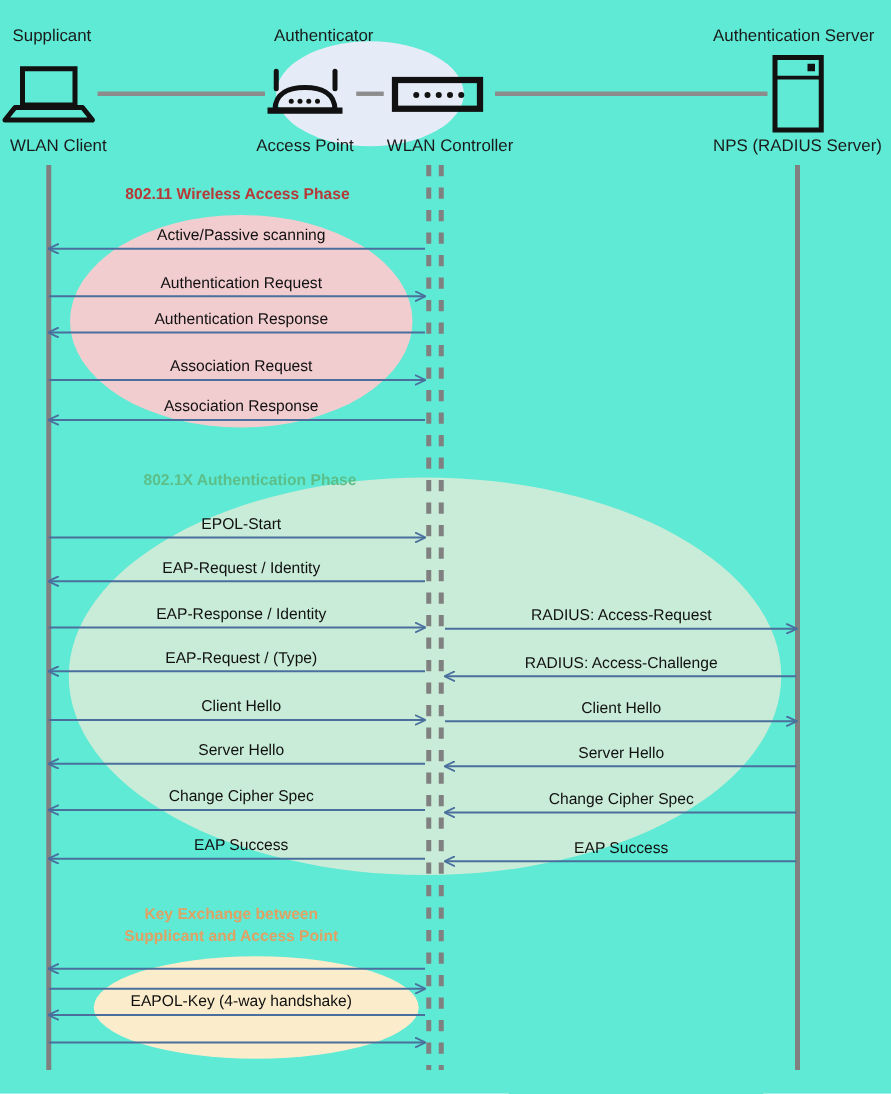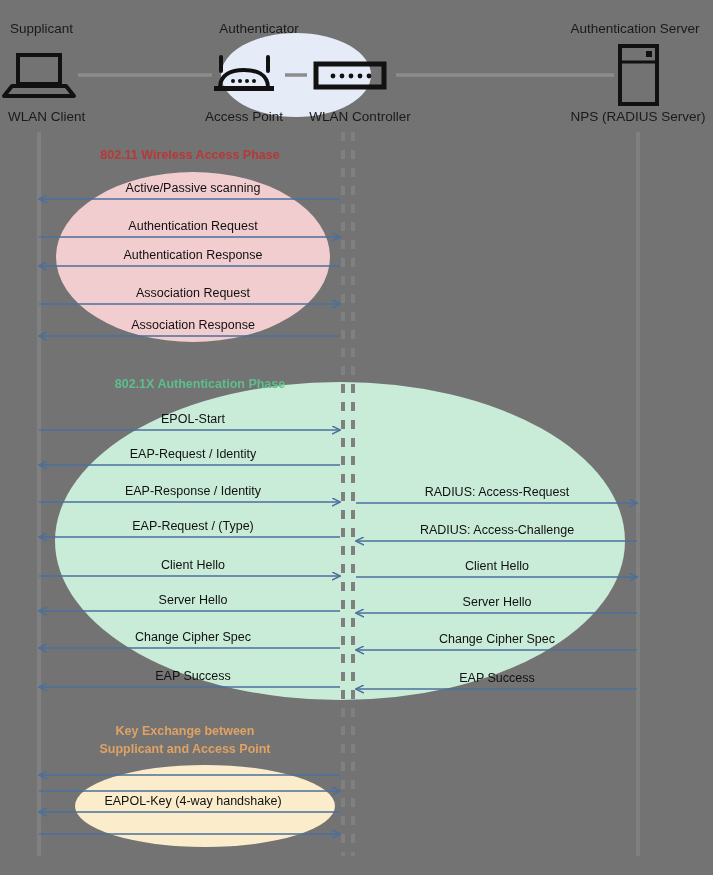--- a/index.html
+++ b/index.html
@@ -8,21 +8,21 @@
     background: #ffffff;
   }
   body {
     font-family: "Liberation Sans", sans-serif;
     -webkit-font-smoothing: antialiased;
   }
   #stage {
     position: relative;
     width: 713px;
     height: 875px;
-    background: #737373;
+    background: #5eead4;
     overflow: hidden;
     text-align: center;
   }
   #diagram {
     position: absolute;
     left: 0;
     top: 0;
     width: 713px;
     height: 875px;
   }

